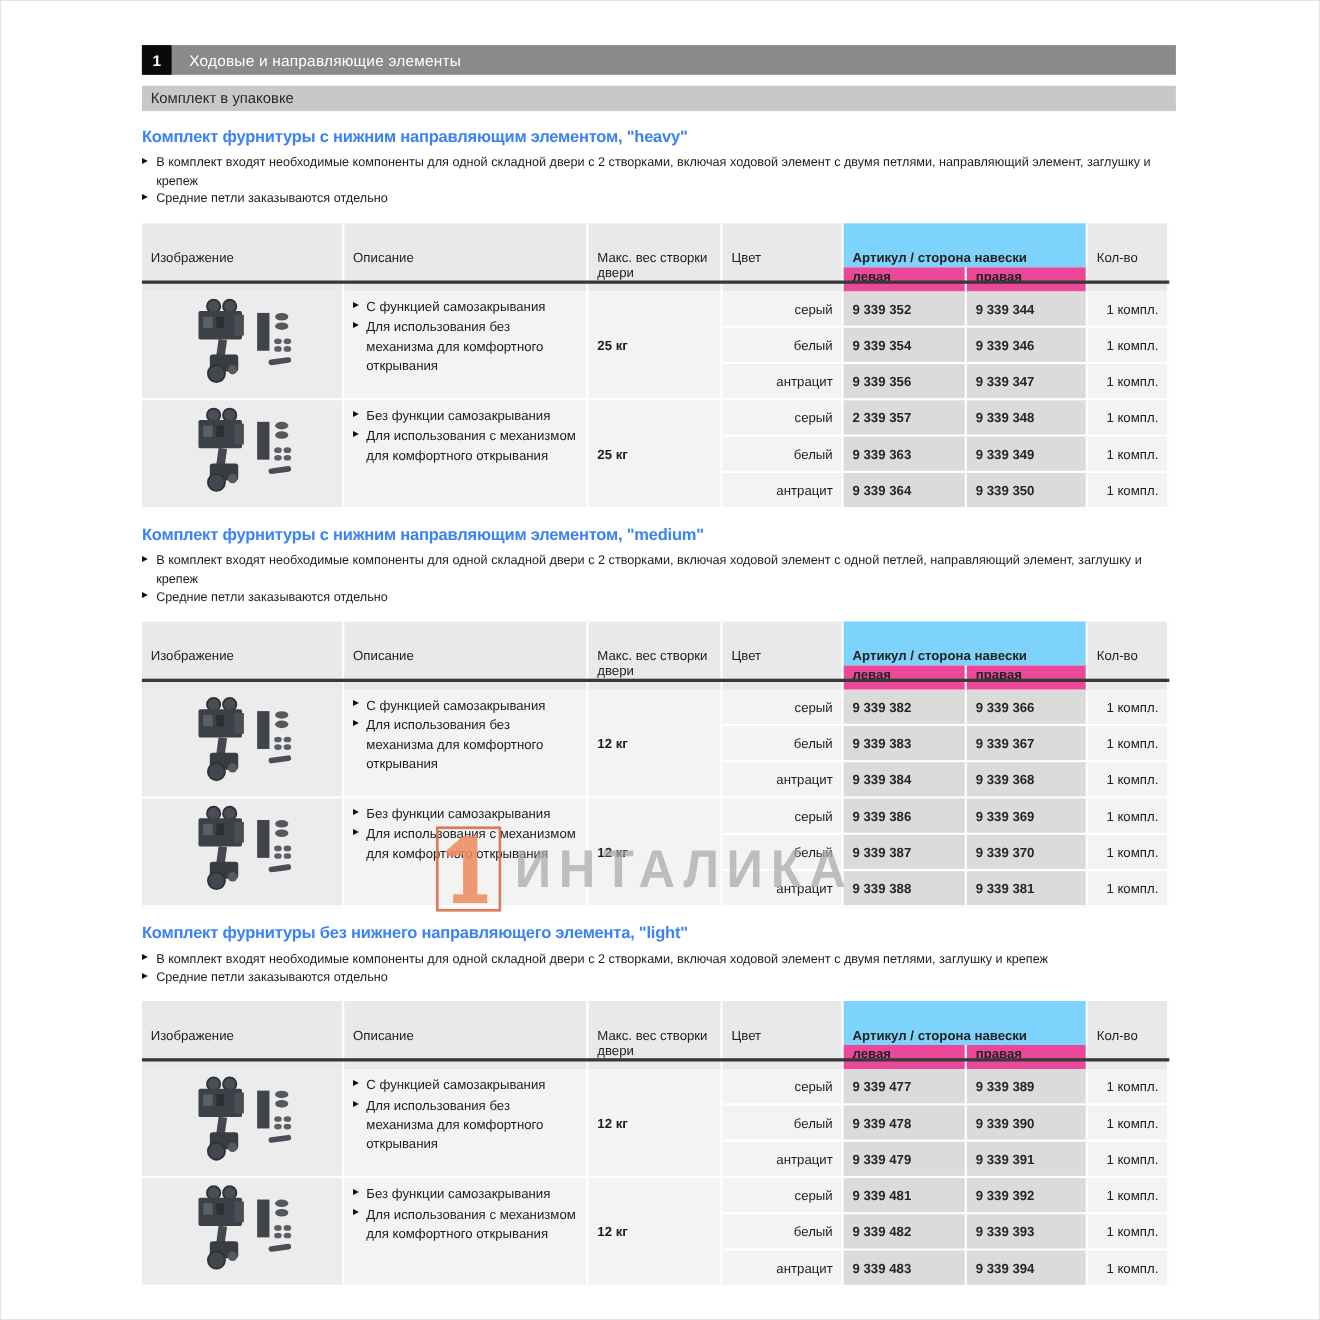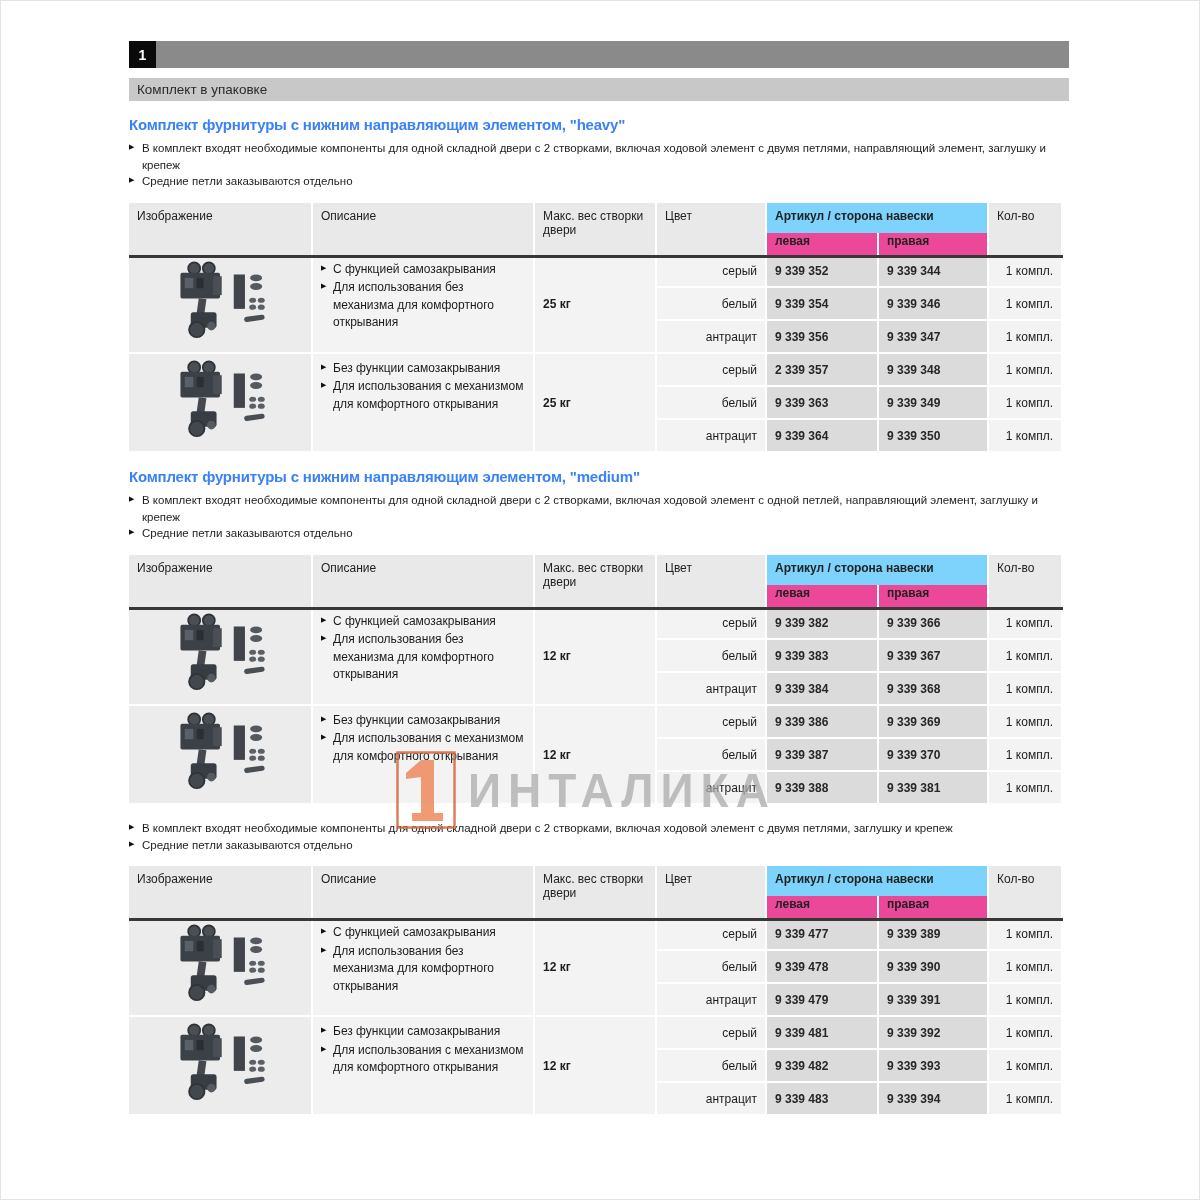--- a/index.html
+++ b/index.html
@@ -27,21 +27,21 @@
   ul.bullets li::before { content:"\25B6"; position:absolute; left:0; top:2px; font-size:7px; color:#111; }
 
   
   .tbl-wrap { position:relative; }
   table.kit-tbl { border-collapse:separate; border-spacing:0; table-layout:fixed; width:934px;
                   font-size:12px; }
   col.c-img{width:184px} col.c-desc{width:222px} col.c-wt{width:122px} col.c-col{width:110px}
   col.c-left{width:112px} col.c-right{width:110px} col.c-qty{width:74px}
 
   th, td { border-right:2px solid #fff; text-align:left; font-weight:normal; }
-  thead th { background:#e9e9e9; font-size:12px; color:#222; padding:6px 8px 2px; vertical-align:top; }
+  thead th { background:#e9e9e9; font-size:12px; color:#222; padding:24px 8px 2px; vertical-align:top; }
   thead tr.h1 th { height:30px; }
   thead th.article-th { background:#7dd3fc; font-weight:bold; }
   thead tr.h2 th { background:#ec4899; font-weight:bold; height:22px; padding-top:1px; padding-bottom:5px; }
   .head-rule { position:absolute; left:0; top:52px; width:934px; height:3px; background:#383838; }
 
   tbody td { background:#f3f3f3; border-bottom:2px solid #fff; height:31px; padding:4px 8px; }
   tbody td.img-cell { background:#ececec; text-align:center; vertical-align:middle; }
   tbody td.desc-cell { vertical-align:top; padding-top:6px; }
   tbody td.wt-cell { vertical-align:middle;font-weight:bold; }
   tbody td.color-cell, tbody td.qty-cell { vertical-align:middle;text-align:right; }
@@ -83,20 +83,21 @@
       <rect x="88" y="66" width="24" height="6" rx="3" fill="#4a4f55" transform="rotate(-8 100 69)"></rect>
     </symbol>
   </defs>
 </svg>
 
 <div class="page">
   <div class="content">
 
     <div class="chapter-bar">
       <div class="chapter-num">1</div>
+      <div class="chapter-title">Ходовые и направляющие элементы</div>
     </div>
 
     <div class="subsection-bar">Комплект в упаковке</div>
 
     <div id="sections">
   <section class="kit">
     <h2 class="sec-title">Комплект фурнитуры с нижним направляющим элементом, "heavy"</h2>
     <ul class="bullets">
             <li class="bullet">В комплект входят необходимые компоненты для одной складной двери с 2 створками, включая ходовой элемент с двумя петлями, направляющий элемент, заглушку и крепеж</li>
             <li class="bullet">Средние петли заказываются отдельно</li>
@@ -269,20 +270,21 @@
                   <td class="num-cell">9 339 381</td>
                   <td class="qty-cell">1 компл.</td>
                 </tr>
               </tbody>
       </table>
       <div class="head-rule"></div>
     </div>
   </section>
 
   <section class="kit">
+    <h2 class="sec-title">Комплект фурнитуры без нижнего направляющего элемента, "light"</h2>
     <ul class="bullets">
             <li class="bullet">В комплект входят необходимые компоненты для одной складной двери с 2 створками, включая ходовой элемент с двумя петлями, заглушку и крепеж</li>
             <li class="bullet">Средние петли заказываются отдельно</li>
           </ul>
     <div class="tbl-wrap">
       <table class="kit-tbl">
         <colgroup>
           <col class="c-img">
                 <col class="c-desc">
                 <col class="c-wt">

